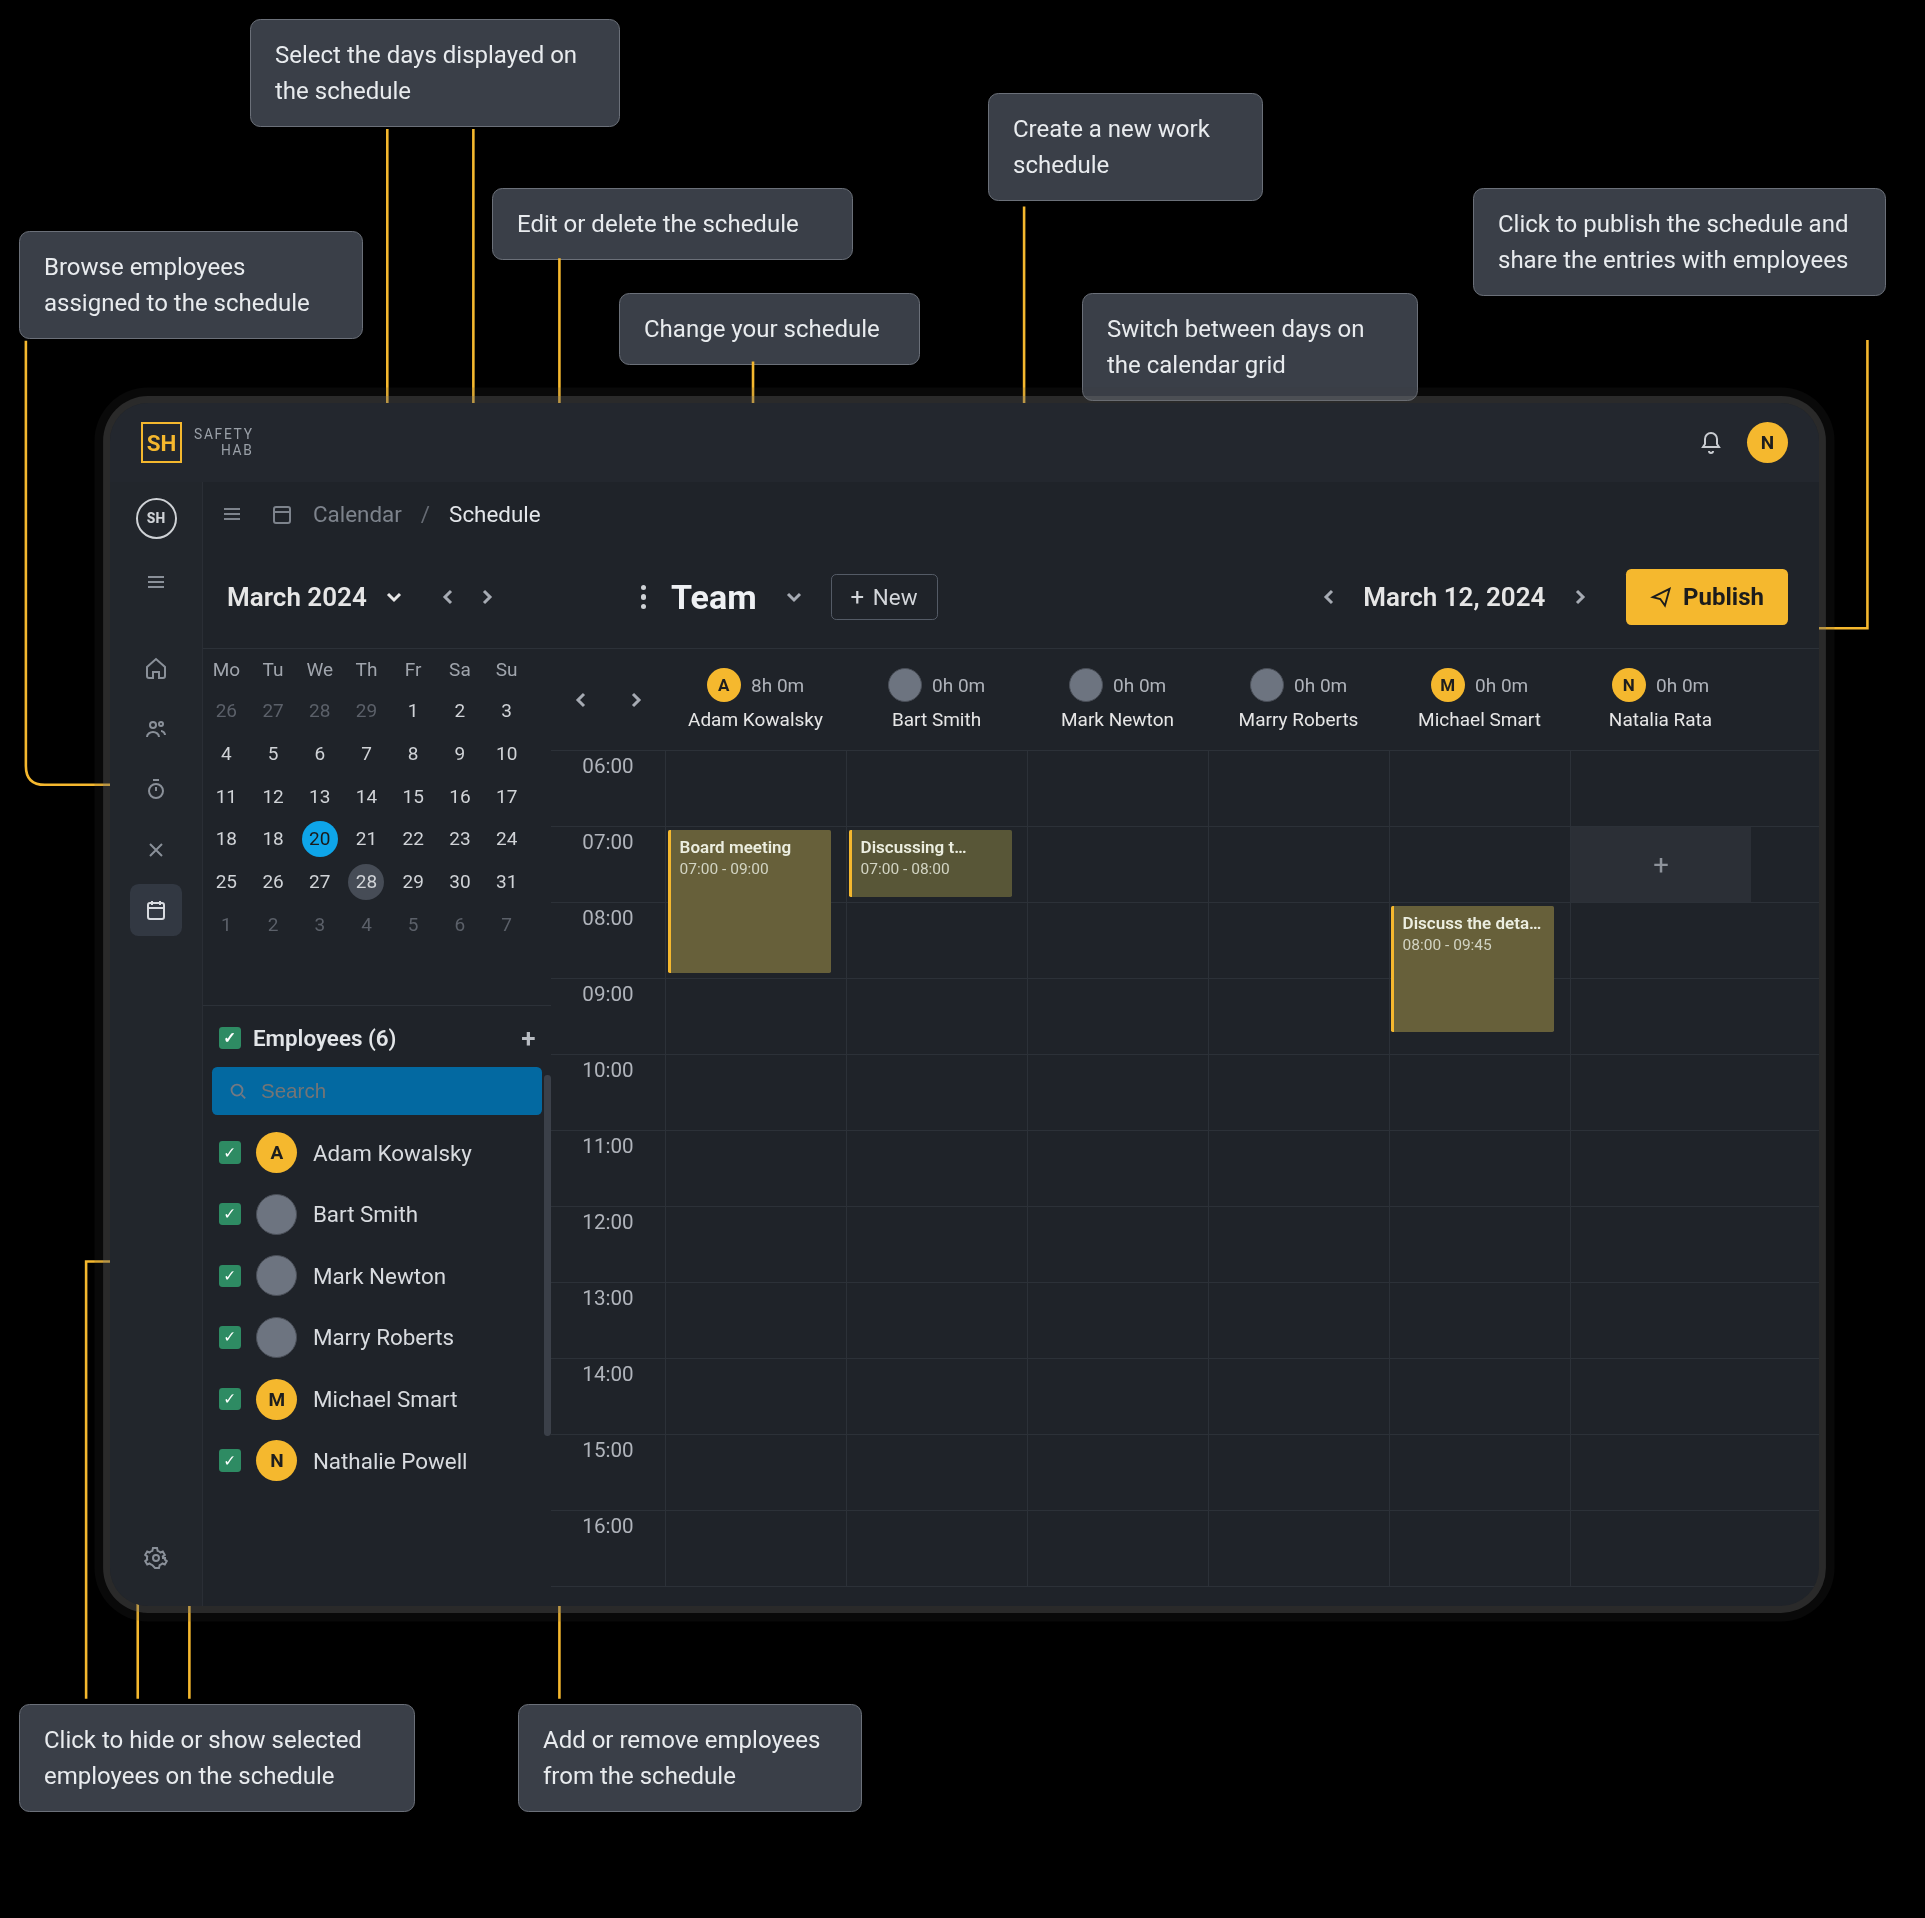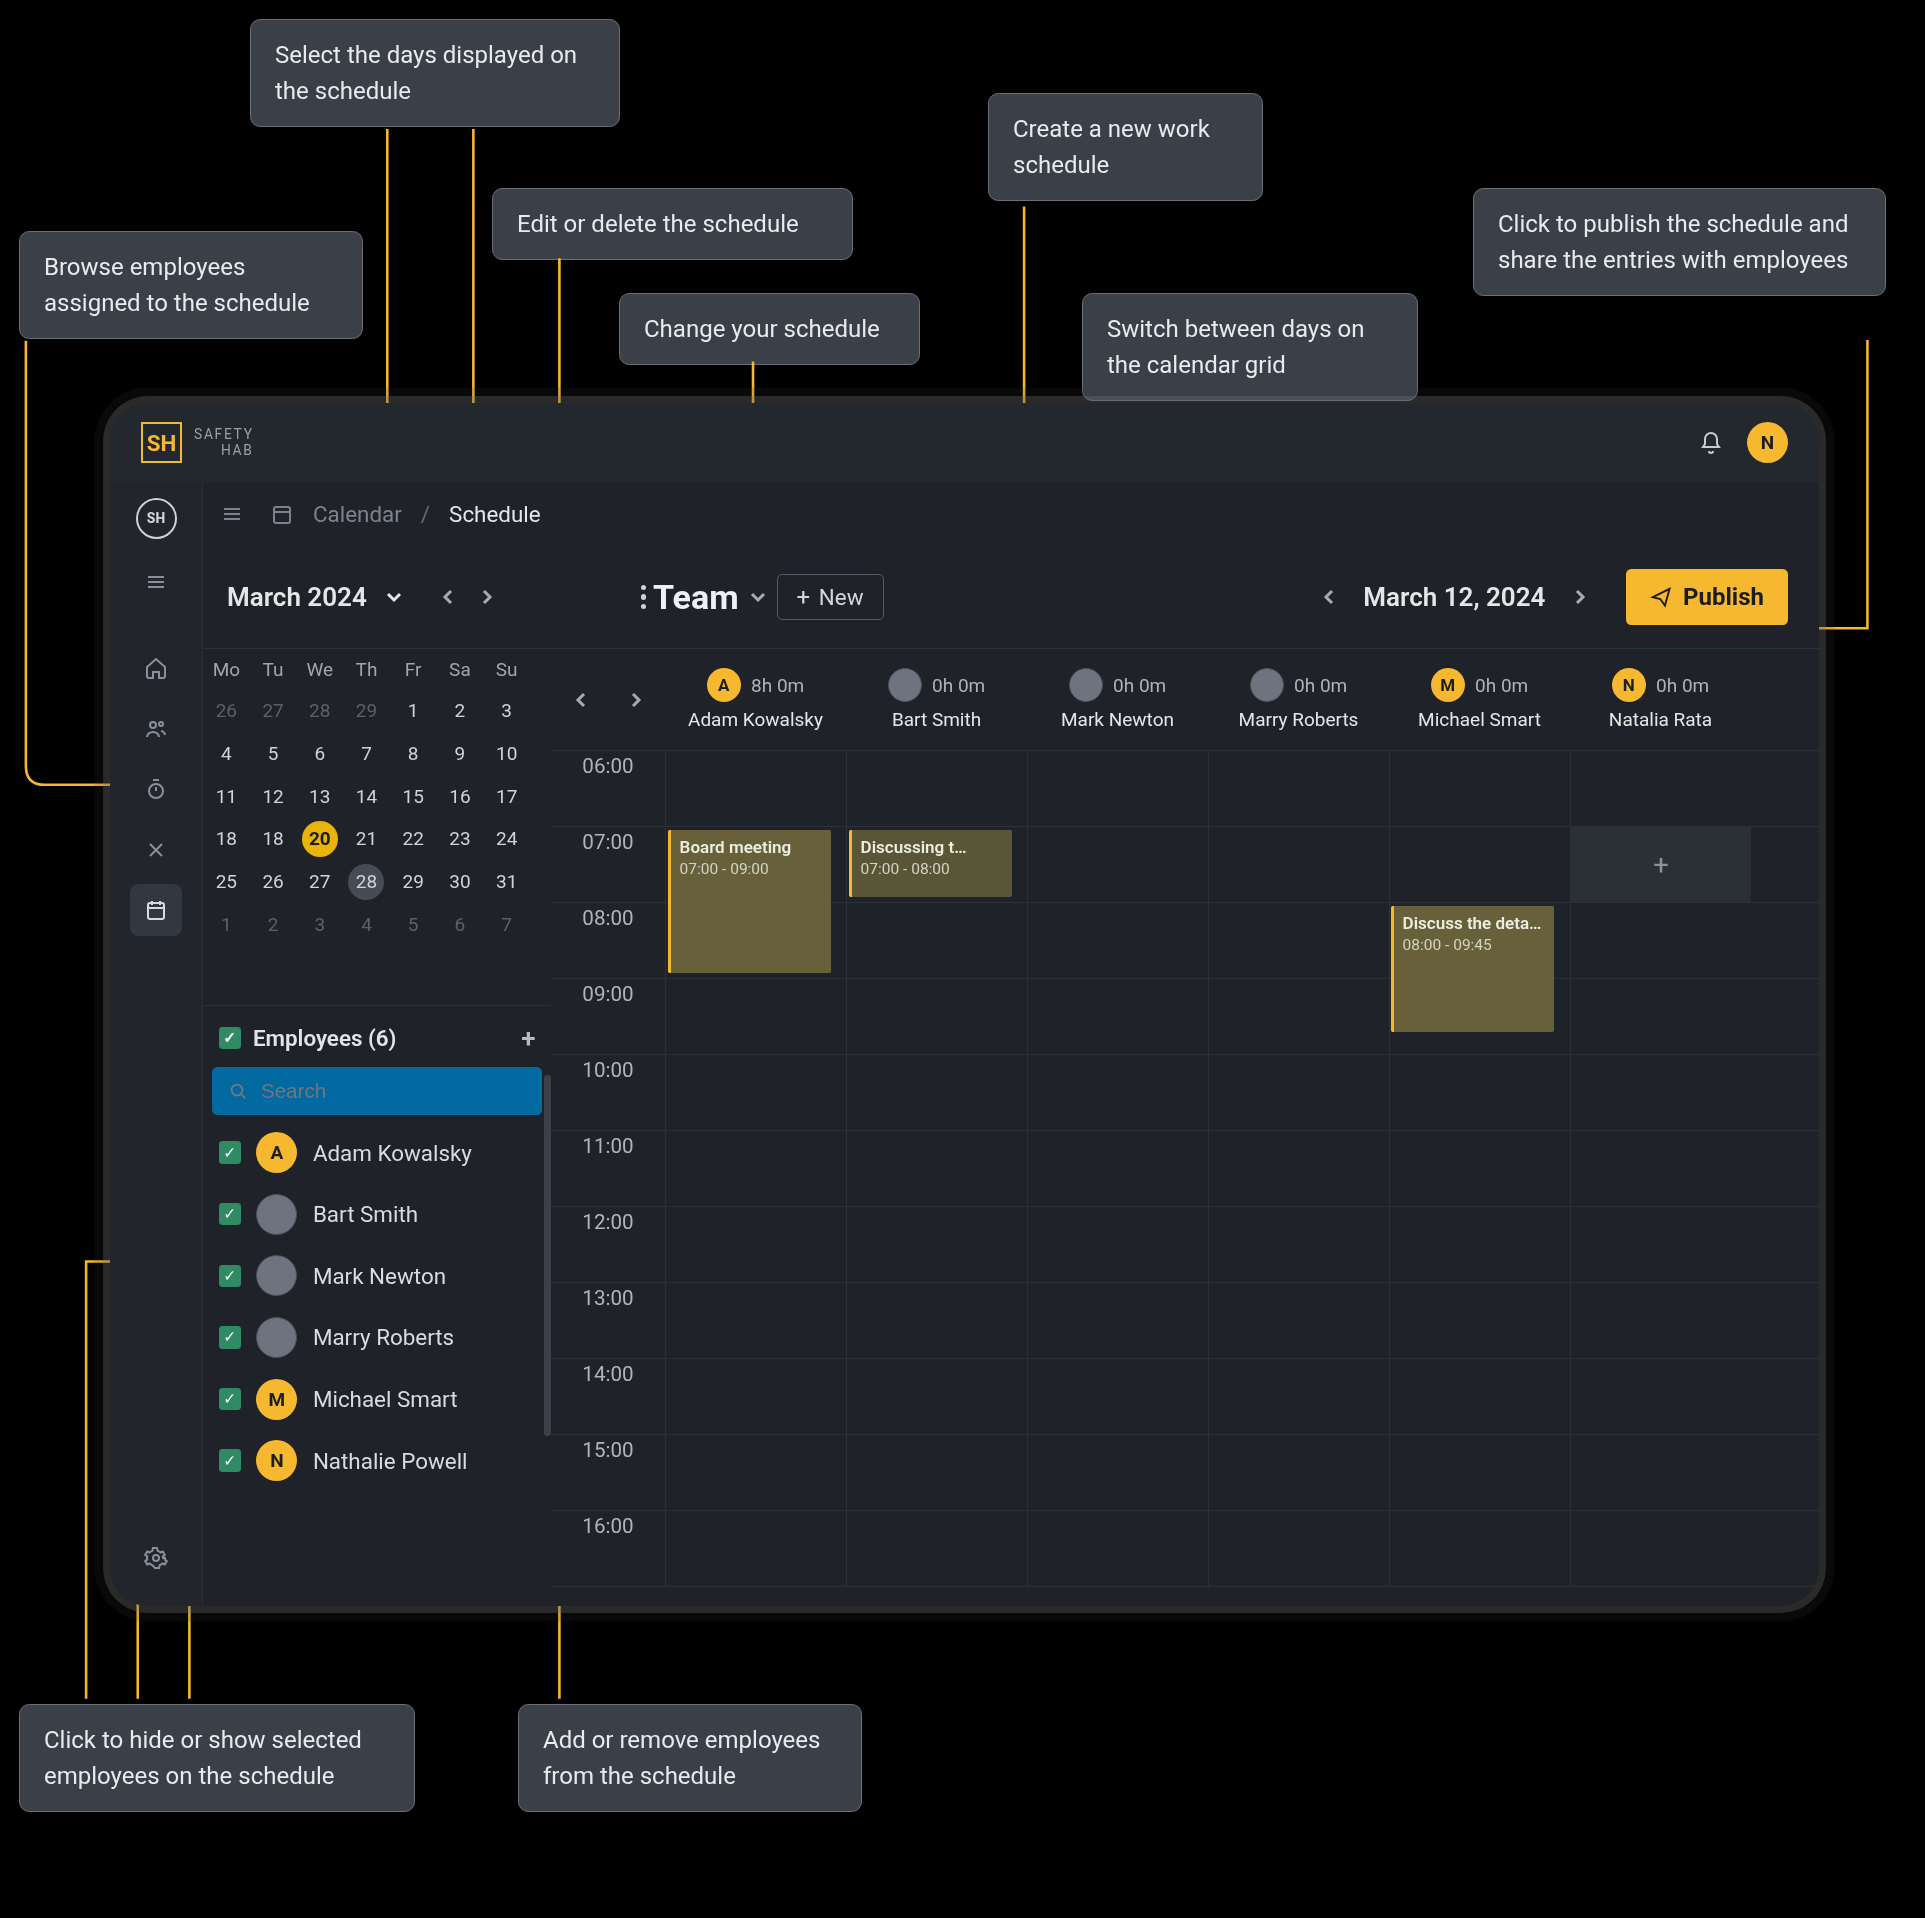--- a/index.html
+++ b/index.html
@@ -86,38 +86,38 @@
   .crumb-active { color: #e3e6ea; }
 
   
   .controls-row {
     position: absolute; left: 93px; top: 143px; right: 0; height: 103px;
     display: flex; align-items: center; padding-left: 24px; padding-right: 31px;
     border-bottom: 0.9px solid #2c3138;
   }
   .month-sel { display: flex; align-items: center; gap: 15.5px; font-size: 26px; font-weight: 600; }
   .chev-btn { width: 31px; height: 31px; display: flex; align-items: center; justify-content: center; color: #a6abb3; }
-  .sched-group { display: flex; align-items: center; gap: 7px; margin-left: 138px; }
+  .sched-group { display: flex; align-items: center; gap: 25px; margin-left: 138px; }
   .kebab { display: flex; flex-direction: column; gap: 4.3px; align-items: center; }
   .kebab span { width: 5.2px; height: 5.2px; border-radius: 50%; background: #cfd2d6; }
   .sched-title { font-size: 34px; font-weight: 700; color: #eef0f3; }
   .new-btn { display: flex; align-items: center; gap: 8.6px; border: 1.7px solid #545b66; padding: 8.6px 19px; border-radius: 5.2px; font-size: 22.4px; color: #d3d6da; }
   .plus { font-size: 24px; line-height: 1; }
   .date-nav { display: flex; align-items: center; gap: 19px; margin-left: auto; font-size: 26px; font-weight: 600; }
   .publish-btn { display: flex; align-items: center; gap: 10.3px; background: #f5b82e; color: #1c1c1c; font-weight: 700; padding: 13.8px 24px; border-radius: 5.2px; font-size: 24px; margin-left: 31px; }
 
   
   .mini-cal {
     position: absolute; left: 93px; top: 246px; width: 327px;
   }
   .mini-grid { display: grid; grid-template-columns: repeat(7, 1fr); gap: 0; font-size: 19px; text-align: center; }
   .mini-dow { color: #a0a5ad; padding: 8.6px 0; }
   .mini-day { color: #d0d3d7; padding: 10.3px 0; border-radius: 50%; width: 36px; height: 36px; margin: 3.4px auto; display: flex; align-items: center; justify-content: center; }
   .mini-day.dim { color: #5b6069; }
-  .mini-day.sel { background: #eab308; color: #1a1a1a; font-weight: 700; }
+  .mini-day.sel { background: #0ea5e9; color: #1a1a1a; font-weight: 400; }
   .mini-day.sel2 { background: #464c56; }
 
   
   .emp-panel {
     position: absolute; left: 93px; top: 602px; width: 348px; bottom: 0;
     padding-top: 13.8px;
     border-top: 0.9px solid #2c3138;
   }
   .emp-head { display: flex; align-items: center; gap: 12px; padding: 3.4px 15.5px 13.8px 15.5px; font-size: 22.4px; font-weight: 600; color: #e2e5e8; }
   .check { width: 22.4px; height: 22.4px; border-radius: 3.4px; background: #2e8b63; display: flex; align-items: center; justify-content: center; color: #fff; font-size: 15.5px; }

